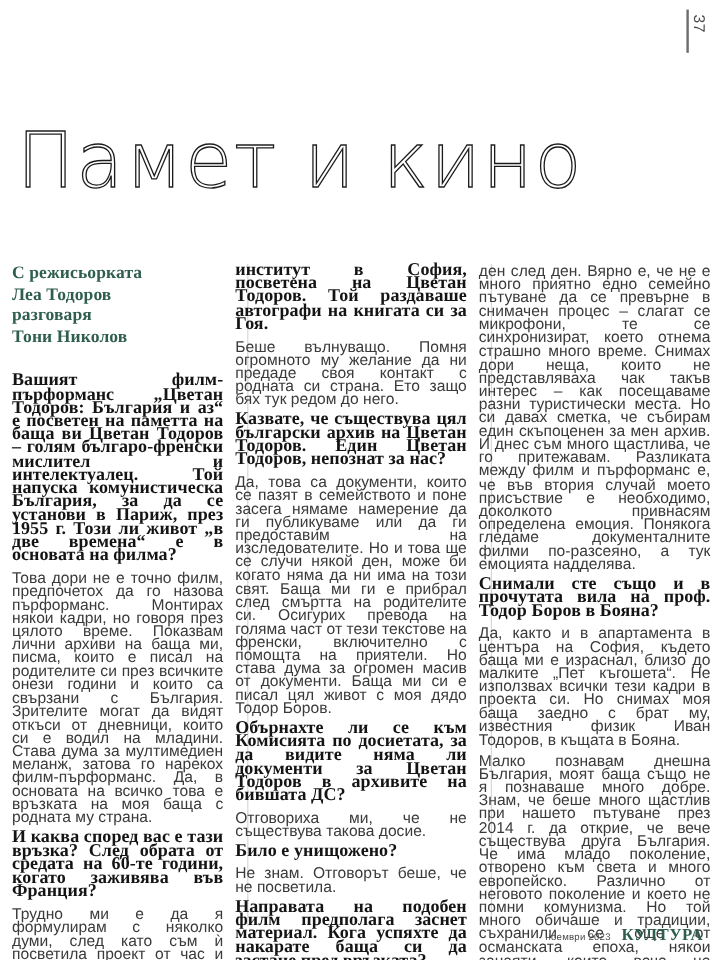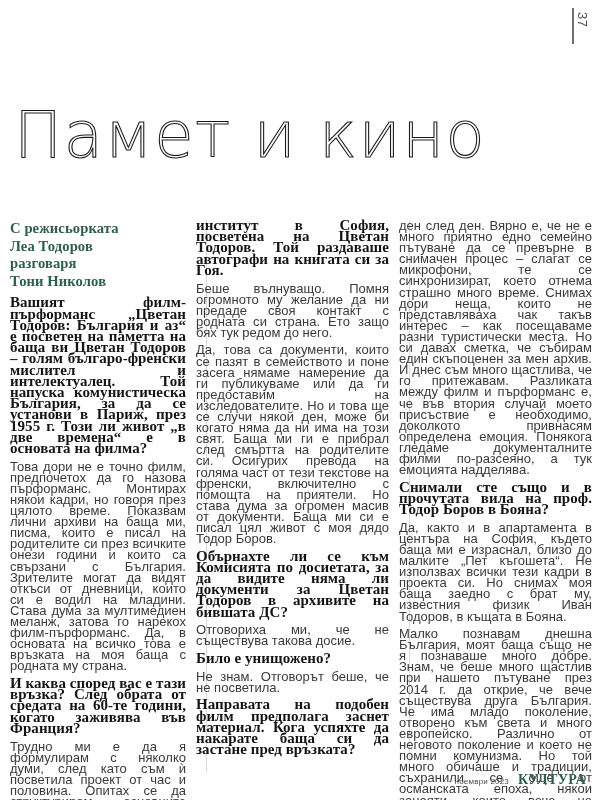--- a/index.html
+++ b/index.html
@@ -84,21 +84,21 @@
   #sep1 { left: 196px; }
   #sep2 { left: 399px; }
 
   
   .deck {
     font-family: "Liberation Serif", serif;
     font-weight: bold;
     font-size: 14.6px;
     line-height: 17.6px;
     color: #2f5e4f;
-    margin: 0 0 7px 0;
+    margin: 0 0 22px 0;
     letter-spacing: 0.1px;
   }
   p.q {
     font-family: "Liberation Serif", serif;
     font-weight: bold;
     font-size: 15px;
     line-height: 11.2px;
     text-align: justify;
     color: #141414;
     margin: 0 0 6.5px 0;
@@ -163,20 +163,21 @@
       <div class="deck">С режисьорката<br>Леа Тодоров<br>разговаря<br>Тони Николов</div>
       <p class="q">Вашият филм-пърформанс „Цветан Тодоров: България и аз“ е посветен на паметта на баща ви Цветан Тодоров – голям българо-френски мислител и интелектуалец. Той напуска комунистическа България, за да се установи в Париж, през 1955 г. Този ли живот „в две времена“ е в основата на филма?</p>
       <p class="a">Това дори не е точно филм, предпочетох да го назова пърформанс. Монтирах някои кадри, но говоря през цялото време. Показвам лични архиви на баща ми, писма, които е писал на родителите си през всичките онези години и които са свързани с България. Зрителите могат да видят откъси от дневници, които си е водил на младини. Става дума за мултимедиен меланж, затова го нарекох филм-пърформанс. Да, в основата на всичко това е връзката на моя баща с родната му страна.</p>
       <p class="q">И каква според вас е тази връзка? След обрата от средата на 60-те години, когато заживява във Франция?</p>
       <p class="a">Трудно ми е да я формулирам с няколко думи, след като съм ѝ посветила проект от час и половина. Опитах се да структурирам основните етапи в нея. Отношенията очевидно са се променяли във времето. И когато баща ми се завърна за последен път през 2014 г. в България, то беше, за да се сбогува с родната си страна.</p>
     </div>
 
     <div class="col c2">
       <p class="q cont">институт в София, посветена на Цветан Тодоров. Той раздаваше автографи на книгата си за Гоя.</p>
       <p class="a">Беше вълнуващо. Помня огромното му желание да ни предаде своя контакт с родната си страна. Ето защо бях тук редом до него.</p>
+      <p class="q">Казвате, че съществува цял български архив на Цветан Тодоров. Един Цветан Тодоров, непознат за нас?</p>
       <p class="a">Да, това са документи, които се пазят в семейството и поне засега нямаме намерение да ги публикуваме или да ги предоставим на изследователите. Но и това ще се случи някой ден, може би когато няма да ни има на този свят. Баща ми ги е прибрал след смъртта на родителите си. Осигурих превода на голяма част от тези текстове на френски, включително с помощта на приятели. Но става дума за огромен масив от документи. Баща ми си е писал цял живот с моя дядо Тодор Боров.</p>
       <p class="q">Обърнахте ли се към Комисията по досиетата, за да видите няма ли документи за Цветан Тодоров в архивите на бившата ДС?</p>
       <p class="a">Отговориха ми, че не съществува такова досие.</p>
       <p class="q">Било е унищожено?</p>
       <p class="a">Не знам. Отговорът беше, че не посветила.</p>
       <p class="q">Направата на подобен филм предполага заснет материал. Кога успяхте да накарате баща си да застане пред връзката?</p>
     </div>
 
     <div class="col c3">
       <p class="a cont">ден след ден. Вярно е, че не е много приятно едно семейно пътуване да се превърне в снимачен процес – слагат се микрофони, те се синхронизират, което отнема страшно много време. Снимах дори неща, които не представляваха чак такъв интерес – как посещаваме разни туристически места. Но си давах сметка, че събирам един скъпоценен за мен архив. И днес съм много щастлива, че го притежавам. Разликата между филм и пърформанс е, че във втория случай моето присъствие е необходимо, доколкото привнасям определена емоция. Понякога гледаме документалните филми по-разсеяно, а тук емоцията надделява.</p>

